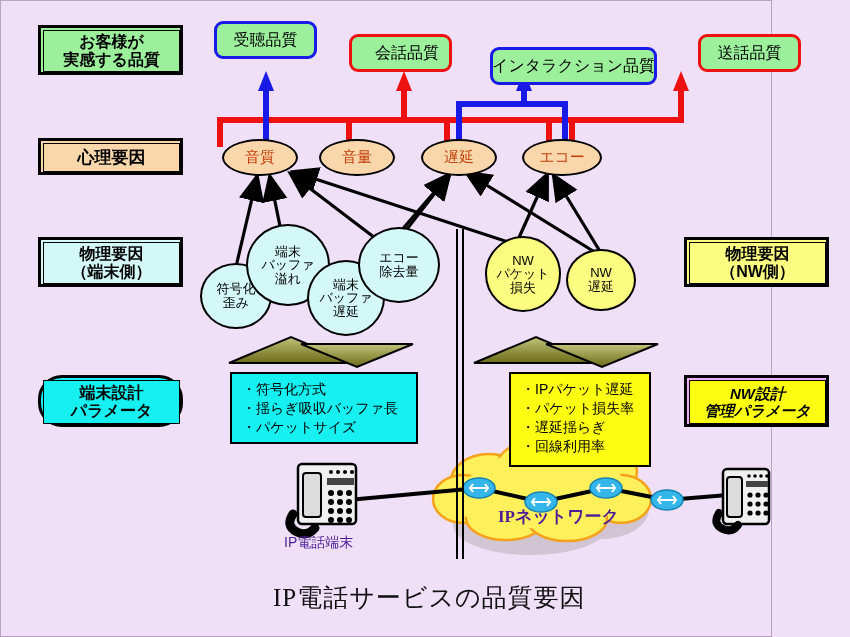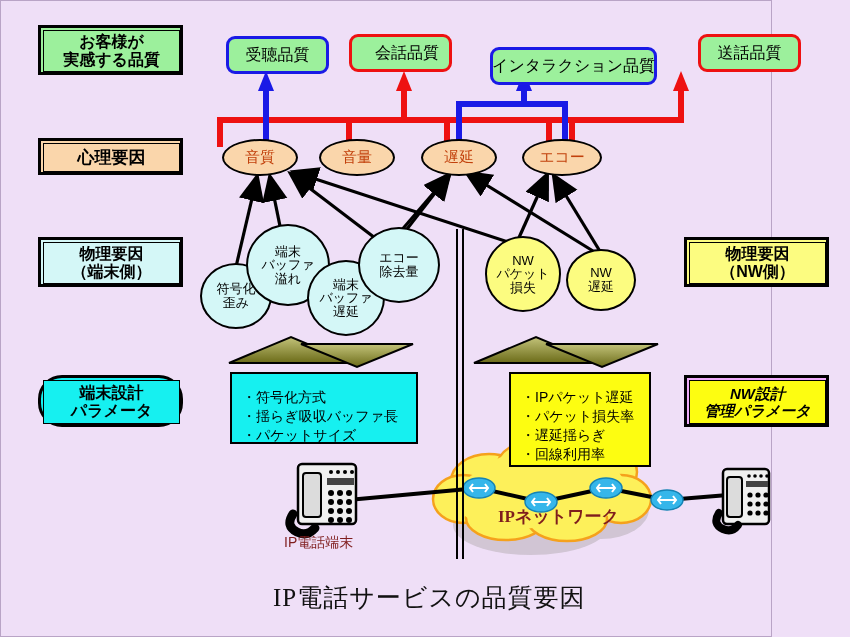--- a/index.html
+++ b/index.html
@@ -61,41 +61,41 @@
     font-size:13px;line-height:1.05;color:#000;
     white-space:pre-line;
   }
   .phy.term{background:#d4f7f7;}
   .phy.nw{background:#fcfc80;}
 
   
   .pbox{
     position:absolute;box-sizing:border-box;
     border:2px solid #000;
-    padding:14px 10px;
+    padding:6px 10px;
     font-size:14px;line-height:1.35;color:#000;
     white-space:pre-line;
   }
   .pbox.cyan{background:#16f0f0;}
   .pbox.yellow{background:#fdfd11;}
 
   
   .bar{position:absolute;}
   .bar.red{background:#ee1111;}
   .bar.blue{background:#1a1ae6;}
 
   
   .divider{position:absolute;background:#000;}
 
   
   svg.overlay{position:absolute;left:0;top:0;width:850px;height:637px;
               pointer-events:none;}
 
   
-  .cap{position:absolute;color:#7f1d1d;white-space:nowrap;}
+  .cap{position:absolute;color:#4c1d95;white-space:nowrap;}
   #diagram-title{
     font-size:25px;letter-spacing:1px;color:#111;
     font-family:"Liberation Serif","DejaVu Serif",serif;
   }
   #phone-left-label{font-size:14px;}
   #cloud-label{font-size:17px;font-weight:bold;
                font-family:"Liberation Serif","DejaVu Serif",serif;}
 </style>
 </head>
 <body>
@@ -291,21 +291,21 @@
           <circle cx="757" cy="503" r="2.6"></circle>
           <circle cx="765" cy="503" r="2.6"></circle>
         <circle cx="749" cy="512" r="2.6"></circle>
           <circle cx="757" cy="512" r="2.6"></circle>
           <circle cx="765" cy="512" r="2.6"></circle>
       </g>
       <path d="M718,512 q-7,11 4,16 q9,4 15,-4" stroke="#000" stroke-width="8" fill="none" stroke-linecap="round"></path>
     </g>
   </svg>
 
-  <div class="qbox blue" style="left:213px;top:35px;width:103px;height:38px;margin-left:12px;">受聴品質</div>
+  <div class="qbox blue" style="left:213px;top:20px;width:103px;height:38px;">受聴品質</div>
   <div class="qbox red" style="left:348px;top:33px;width:103px;height:38px;padding-left:13px;">会話品質</div>
   <div class="qbox blue" style="left:477px;top:46px;width:167px;height:38px;margin-left:12px;">インタラクション品質</div>
   <div class="qbox red" style="left:697px;top:33px;width:103px;height:38px;">送話品質</div>
 
   <div class="psy" style="left:221px;top:138px;width:76px;height:37px;">音質</div>
   <div class="psy" style="left:318px;top:138px;width:76px;height:37px;">音量</div>
   <div class="psy" style="left:420px;top:138px;width:76px;height:37px;">遅延</div>
   <div class="psy" style="left:521px;top:138px;width:80px;height:37px;">エコー</div>
 
   <div class="phy term" style="left:199px;top:262px;width:72px;height:66px;">符号化

